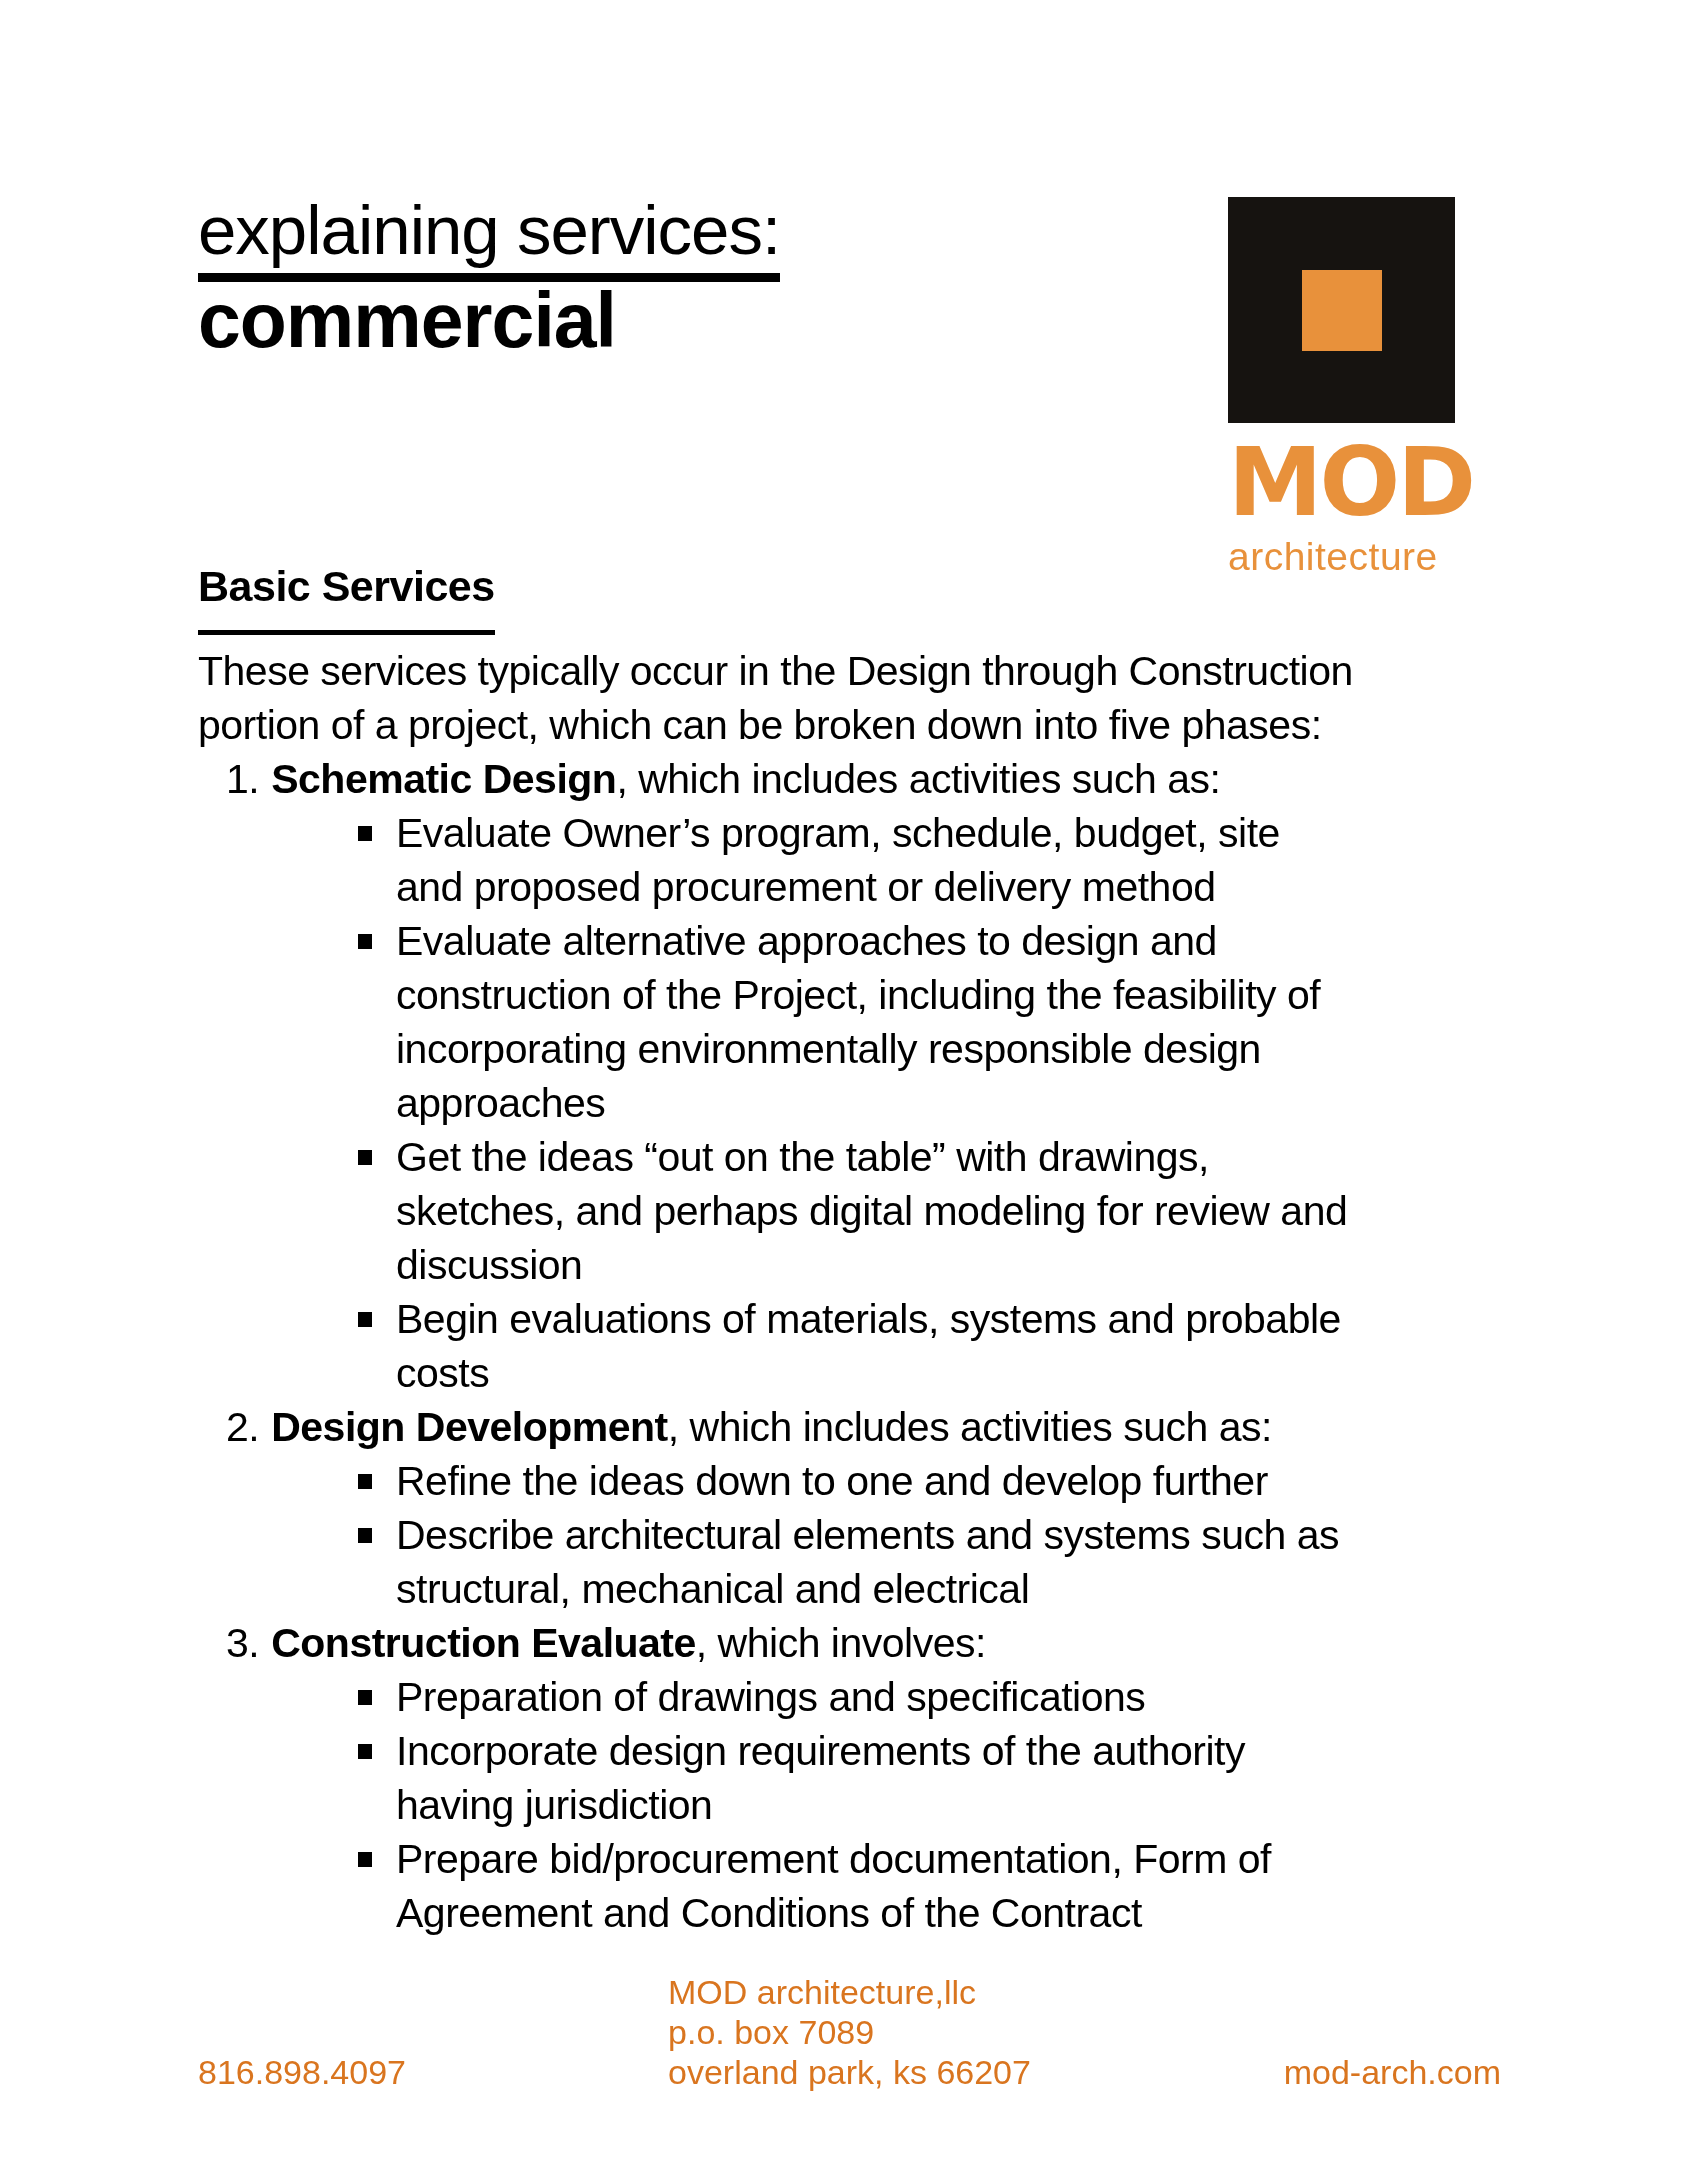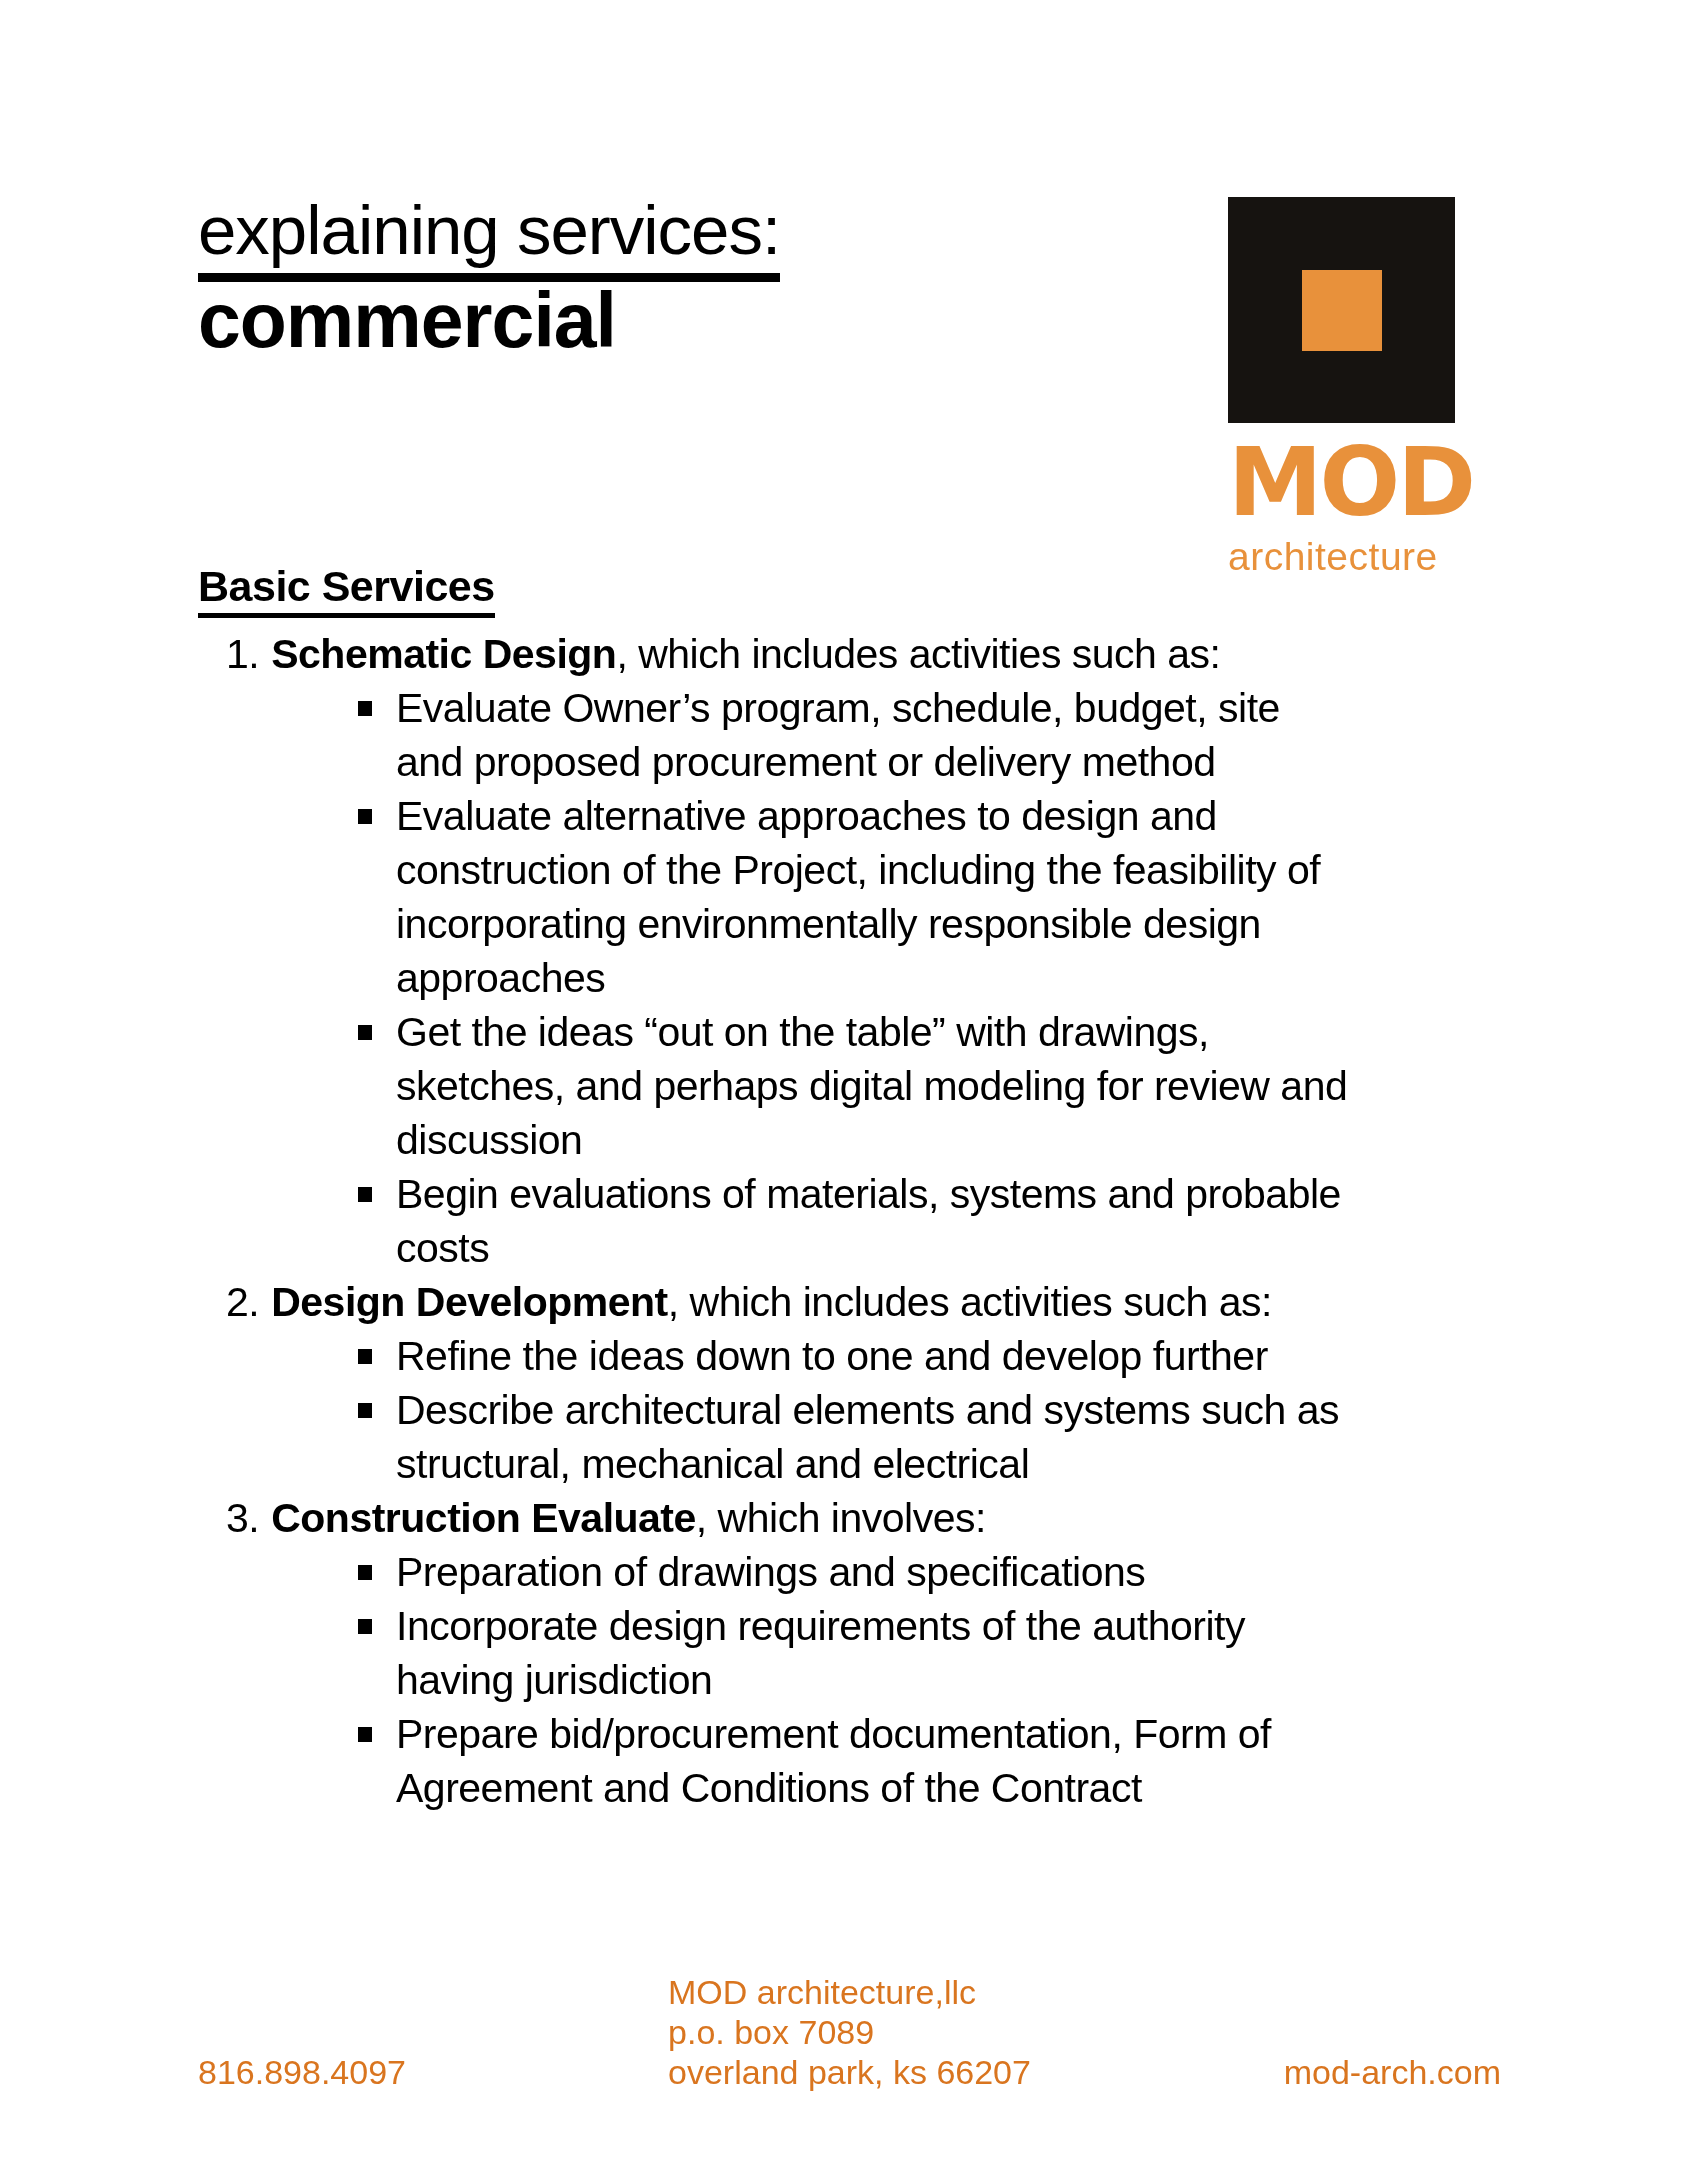--- a/index.html
+++ b/index.html
@@ -43,21 +43,21 @@
   }
 
   
   .content {
     position:absolute; left:198px; top:560px; width:1366px;
     font-size:41px; line-height:54px; letter-spacing:-0.5px;
   }
   .section-heading {
     display:inline-block;
     font-size:43px; font-weight:bold; line-height:1.0;
-    border-bottom:5px solid #000; padding-bottom:5px; margin-bottom:9px;text-align:right;
+    border-bottom:5px solid #000; padding-bottom:22px; margin-bottom:9px;text-align:right;
   }
   .intro { width:1267px; }
   .num-row { margin-left:28px; }
   .num { margin-right:12px; }
   .num-title { font-weight:bold; }
   .bullet-row { display:flex; margin-left:160px; width:998px; }
   .bullet-marker {
     flex:0 0 14px; width:14px; height:15px; background:#000;
     margin:20px 24px 0 0;
   }
@@ -86,20 +86,21 @@
   <div class="logo">
     <div class="logo-black">
       <div class="logo-orange-square"></div>
     </div>
     <div class="logo-word">MOD</div>
     <div class="logo-sub">architecture</div>
   </div>
 
   <div class="content">
     <div><span class="section-heading">Basic Services</span></div>
+    <div class="intro">These services typically occur in the Design through Construction portion of a project, which can be broken down into five phases:</div>
 
     <div class="num-row">
       <span class="num">1.</span><span class="num-title">Schematic Design</span><span>, which includes activities such as:</span>
     </div>
     <div class="bullet-row">
       <div class="bullet-marker"></div>
       <div class="bullet-text">Evaluate Owner’s program, schedule, budget, site and proposed procurement or delivery method</div>
     </div>
     <div class="bullet-row">
       <div class="bullet-marker"></div>

